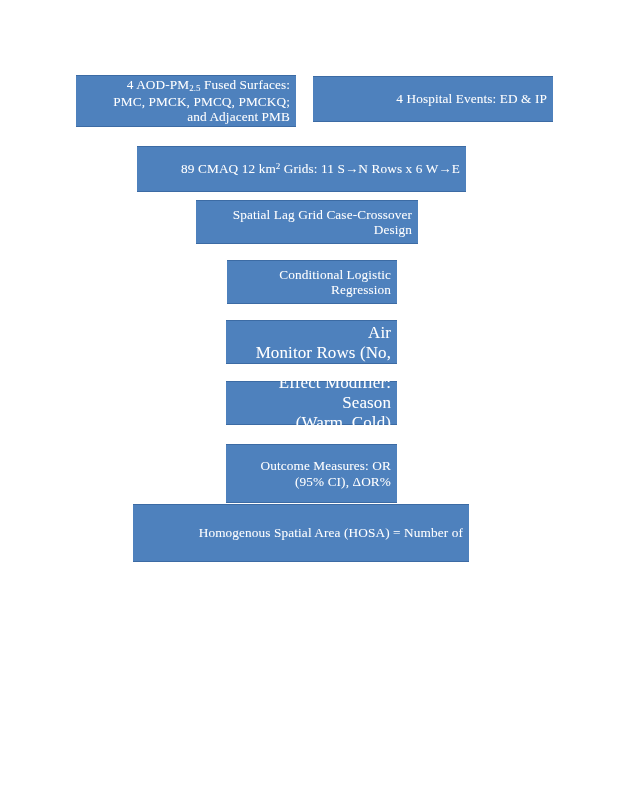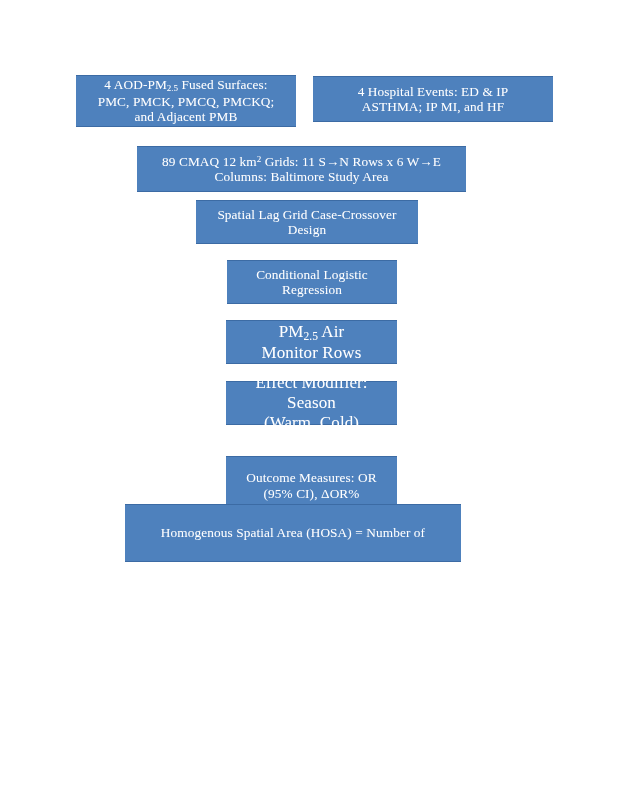--- a/index.html
+++ b/index.html
@@ -27,62 +27,62 @@
   .node {
     position: absolute;
     box-sizing: border-box;
     background: #4e81bd;
     border-top: 1px solid #3c6ba4;
     border-bottom: 1px solid #3c6ba4;
     color: #ffffff;
     display: flex;
     align-items: center;
     justify-content: center;
-    text-align: center;
+    text-align: right;
     line-height: 1.16;
     letter-spacing: 0.1px;
-    padding: 0 20px;
+    padding: 0 6px;
     text-shadow: 0 0 1px rgba(255,255,255,0.18);
   }
 
   .node .txt {
     display: block;
     width: 100%;
     white-space: pre-line;
   }
 
   
   #node-aod-surfaces   { left: 76px;  top: 75px;  width: 220px; height: 52px;  font-size: 13.3px; }
   #node-hospital-events{ left: 313px; top: 76px;  width: 240px; height: 46px;  font-size: 13.3px; }
   #node-cmaq-grids     { left: 137px; top: 146px; width: 329px; height: 46px;  font-size: 13.3px; }
   #node-study-design   { left: 196px; top: 200px; width: 222px; height: 44px;  font-size: 13.3px; }
   #node-regression     { left: 227px; top: 260px; width: 170px; height: 44px;  font-size: 13.3px; }
   #node-modifier-pm    { left: 226px; top: 320px; width: 171px; height: 44px;  font-size: 17px; }
   #node-modifier-season{ left: 226px; top: 381px; width: 171px; height: 44px;  font-size: 17px; }
-  #node-outcome        { left: 226px; top: 456px; width: 171px; height: 59px;  font-size: 13.3px; }
-  #node-hosa           { left: 125px; top: 504px; width: 336px; height: 58px;  font-size: 13.3px; }
+  #node-outcome        { left: 226px; top: 444px; width: 171px; height: 59px;  font-size: 13.3px; }
+  #node-hosa           { left: 133px; top: 504px; width: 336px; height: 58px;  font-size: 13.3px; }
 
   sub { font-size: 0.68em; vertical-align: -0.22em; letter-spacing: 0; }
   sup { font-size: 0.68em; vertical-align: 0.42em; letter-spacing: 0; }
 </style>
 </head>
 <body>
 
 <div id="flowchart">
 
   <div class="node" id="node-aod-surfaces">
     <span class="txt"><span>4 AOD-PM</span><sub>2.5</sub><span> Fused Surfaces:</span><br><span>PMC, PMCK, PMCQ, PMCKQ;</span><br><span>and Adjacent PMB</span></span>
   </div>
 
   <div class="node" id="node-hospital-events">
-    <span class="txt"><span>4 Hospital Events: ED &amp; IP</span><br><span>ASTHMA; IP MI, and HF</span></span>
+    <span class="txt"><span>4 Hospital Events: ED &amp; IP</span><br></span>
   </div>
 
   <div class="node" id="node-cmaq-grids">
-    <span class="txt"><span>89 CMAQ 12 km</span><sup>2</sup><span> Grids: 11 S→N Rows x 6 W→E</span><br><span>Columns: Baltimore Study Area</span></span>
+    <span class="txt"><span>89 CMAQ 12 km</span><sup>2</sup><span> Grids: 11 S→N Rows x 6 W→E</span><br></span>
   </div>
 
   <div class="node" id="node-study-design">
     <span class="txt">Spatial Lag Grid Case-Crossover
 Design</span>
   </div>
 
   <div class="node" id="node-regression">
     <span class="txt">Conditional Logistic
 Regression</span>

